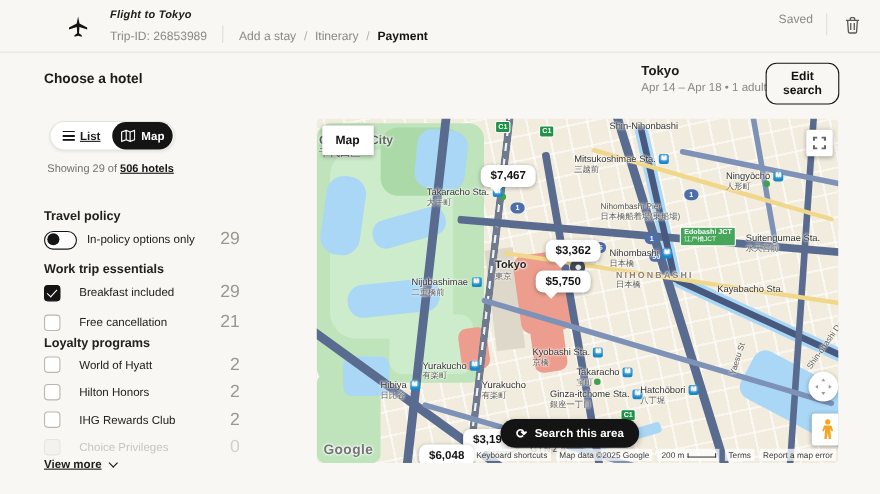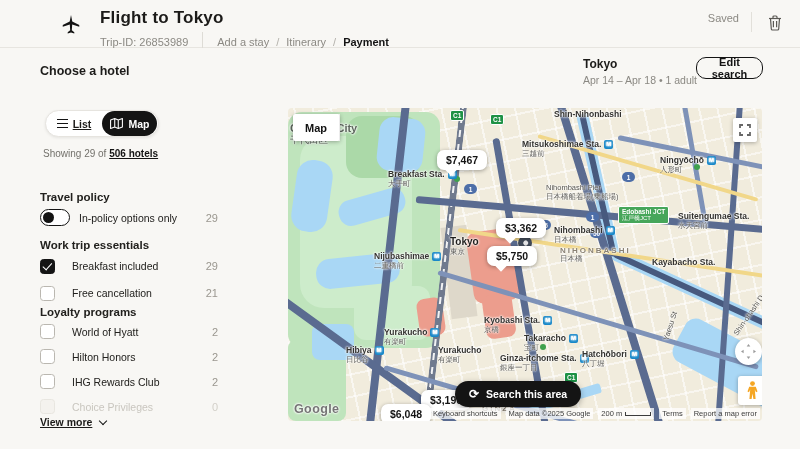--- a/index.html
+++ b/index.html
@@ -9,38 +9,38 @@
     font-family:"Liberation Sans", sans-serif;
     background:#f8f7f4; color:#1c1b19; position:relative;
   }
   .app { position:absolute; inset:0; }
 
   
   .header { position:absolute; top:0; left:0; width:800px; height:48px;
     border-bottom:1px solid #e7e5e0; display:flex; align-items:center; }
   .plane-wrap { position:absolute; left:60px; top:13px; width:22px; height:22px; }
   .hdr-text { position:absolute; left:100px; top:8px; }
-  .hdr-title { font-size:17px; font-weight:700; letter-spacing:.2px; }
+  .hdr-title { font-size:10px; font-weight:700; letter-spacing:.2px;font-style:italic; }
   .hdr-sub { display:flex; align-items:flex-end; gap:8px; margin-top:4px; font-size:11px; color:#8b8983; }
   .hdr-divider { width:1px; height:16px; background:#dedcd6; margin:0 6px; }
   .crumbs { display:flex; gap:7px; align-items:center; }
   .crumb { color:#8b8983; }
   .crumb.active { color:#141414; font-weight:700; }
   .crumb-sep { color:#b3b1ab; }
   .hdr-right { position:absolute; right:14px; top:12px; display:flex; align-items:flex-start; gap:12px; }
   .saved { font-size:11px; color:#8b8983; }
   .vdiv { width:1px; height:20px; background:#e2e0da; }
   .trash-btn { width:22px; height:22px; display:flex; align-items:center; justify-content:center; cursor:pointer; }
 
   
   .page-heading { position:absolute; left:40px; top:64px; font-size:12.5px; font-weight:700; }
   .dest-block { position:absolute; left:583px; top:57px; }
   .dest-name { font-size:12px; font-weight:700; }
   .dest-dates { font-size:10.5px; color:#8b8983; margin-top:3px; }
-  .edit-btn { position:absolute; left:696px; top:57px; width:67px; height:22px;
+  .edit-btn { position:absolute; left:696px; top:57px; width:67px; height:38px;
     border:1.2px solid #141414; border-radius:10px; background:#fff0;
     font-size:11px; font-weight:700; color:#141414; display:flex; align-items:center; justify-content:center; cursor:pointer; }
 
   
   .toggle-wrap { position:absolute; left:45px; top:110px; width:114px; height:27px;
     background:#fff; border:1px solid #e6e4df; border-radius:14px; box-shadow:0 1px 3px rgba(0,0,0,.08);
     display:flex; align-items:center; }
   .seg-list { flex:0 0 56px; display:flex; align-items:center; justify-content:center; gap:5px; cursor:pointer; }
   .list-icon { width:11px; height:9px;
     background:repeating-linear-gradient(#141414 0 1.4px, transparent 1.4px 3.8px); }
@@ -51,21 +51,21 @@
 
   .showing { position:absolute; left:43px; top:148px; font-size:10px; color:#73716b; }
   .showing b { color:#141414; font-weight:700; text-decoration:underline; cursor:pointer; }
 
   .section-h { font-size:11.5px; font-weight:600; color:#22211e; }
   .sec-policy-h { position:absolute; left:40px; top:191px; }
   .policy-row { position:absolute; left:40px; top:209px; width:178px; display:flex; align-items:center; }
   .switch { width:30px; height:17px; border:1.5px solid #141414; border-radius:10px; background:#fff; position:relative; flex:0 0 auto; cursor:pointer; }
   .switch::after { content:""; position:absolute; left:2px; top:1.5px; width:11px; height:11px; border-radius:50%; background:#141414; }
   .policy-label { font-size:10.5px; margin-left:9px; }
-  .row-count { margin-left:auto; font-size:11px; color:#9a978f; }
+  .row-count { margin-left:auto; font-size:16px; color:#9a978f; }
 
   .sec-work-h { position:absolute; left:40px; top:239px; }
   .work-list { position:absolute; left:40px; top:256px; width:178px; }
   .loyal-h { position:absolute; left:40px; top:306px; }
   .loyal-list { position:absolute; left:40px; top:322px; width:178px; }
   .filter-row { display:flex; align-items:center; height:19px; margin-bottom:6px; cursor:pointer; }
   .work-list .filter-row { height:20px; margin-bottom:7px; }
   .cb { width:15px; height:15px; border:1.5px solid #bab7b0; border-radius:3.5px; background:#fff; position:relative; flex:0 0 auto; }
   .cb.checked { background:#141414; border-color:#141414; }
   .cb.checked::after { content:""; position:absolute; left:4.2px; top:1.6px; width:4px; height:7.5px;
@@ -88,21 +88,21 @@
     background:
       repeating-linear-gradient(78deg, transparent 0 16px, rgba(255,255,255,.6) 16px 18px),
       repeating-linear-gradient(-12deg, transparent 0 20px, rgba(255,255,255,.55) 20px 22px); }
   .shape { position:absolute; }
   .line { position:absolute; transform-origin:0 50%; border-radius:3px; }
 
   .mlabel { position:absolute; z-index:5; line-height:1.15; pointer-events:none; white-space:nowrap;
     text-shadow:0 0 2px #fff,0 0 2px #fff,0 0 3px #fff; }
   .mlabel .lrow { display:flex; align-items:center; gap:3px; }
   .mlabel .lsub { font-size:7.5px; color:#5c5b57; }
-  .type-station .ltext { font-size:8.5px; font-weight:700; color:#33322f; }
+  .type-station .ltext { font-size:8.5px; font-weight:400; color:#33322f; }
   .type-major .ltext { font-size:10px; font-weight:700; color:#1f1e1c; }
   .type-area .ltext { font-size:11px; font-weight:700; color:#5d675d; }
   .type-area .lsub { font-size:9.5px; color:#5d675d; }
   .type-district .ltext { font-size:8px; font-weight:700; letter-spacing:2px; color:#8a8172; }
   .type-poi .ltext { font-size:7.5px; font-weight:400; color:#55544f; }
   .type-jct { background:#46a65a; border:1px solid #fff; border-radius:2px; padding:1px 3px;
     text-shadow:none; }
   .type-jct .ltext { font-size:6.5px; font-weight:700; color:#fff; }
   .type-jct .lsub { font-size:6px; color:#fff; }
   .micon { width:9px; height:9px; background:#1687c9; border-radius:2px; color:#fff; font-size:6px;
@@ -301,21 +301,21 @@
 
     <div id="map-labels">
         <div class="mlabel type-area" style="left: 2px; top: 14px;">
           <div class="lrow">
             <span class="ltext">Chiyoda City</span>
           </div>
           <div class="lsub">千代田区</div>
         </div>
         <div class="mlabel type-station" style="left: 100px; top: 62px;">
           <div class="lrow">
-            <span class="ltext">Breakfast Sta.</span>
+            <span class="ltext">Takaracho Sta.</span>
             <span class="micon">M</span>
           </div>
           <div class="lsub">大手町</div>
         </div>
         <div class="mlabel type-station" style="left: 86px; top: 144px;">
           <div class="lrow">
             <span class="ltext">Nijubashimae</span>
             <span class="micon">M</span>
           </div>
           <div class="lsub">二重橋前</div>

